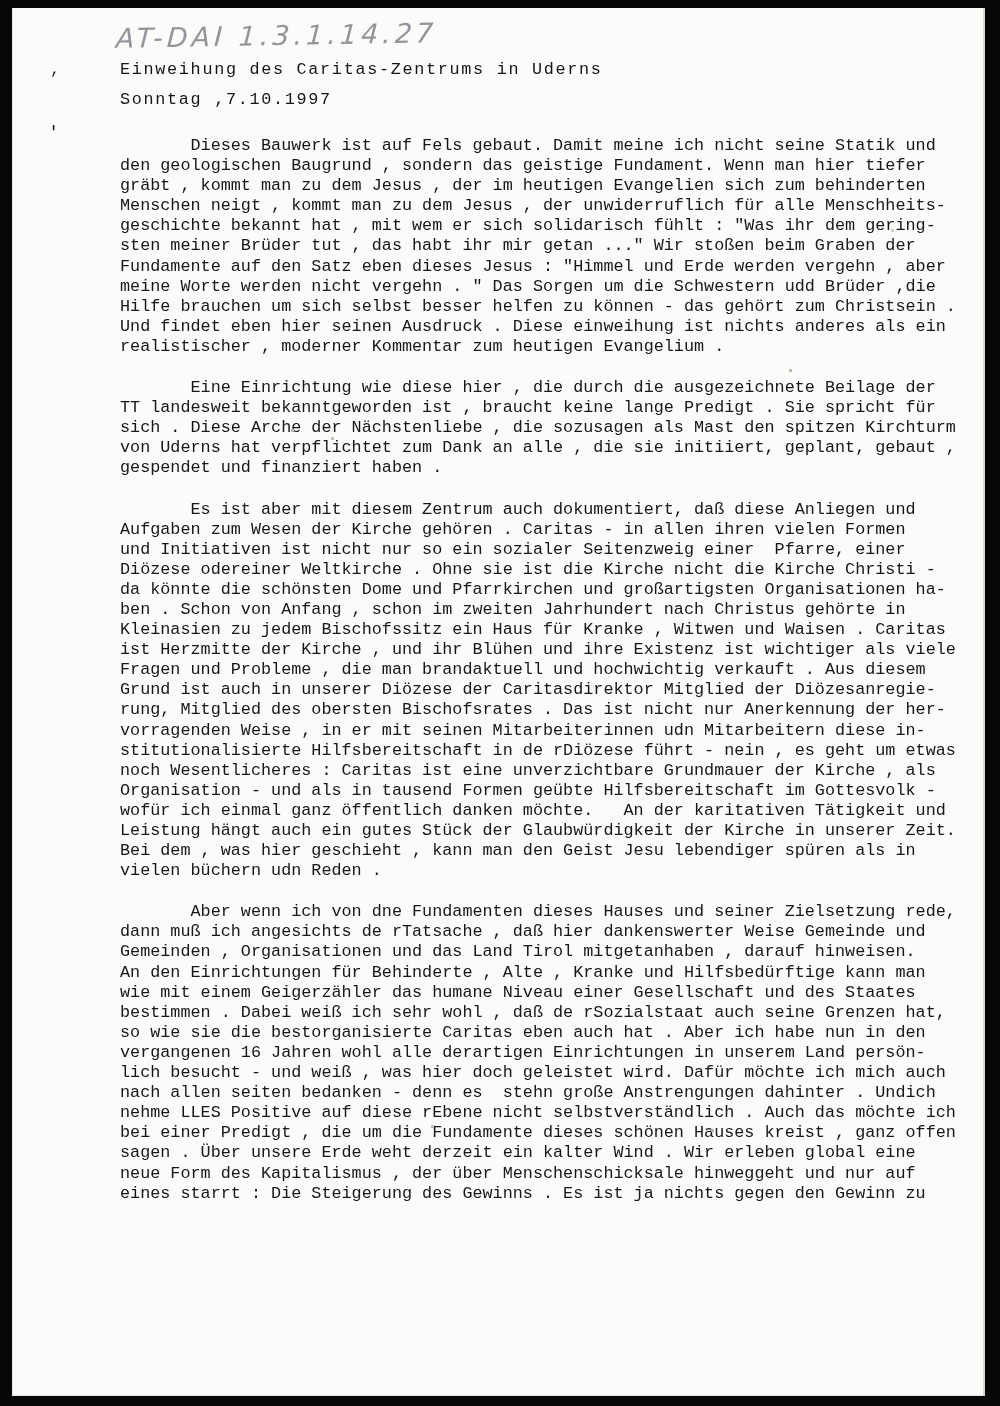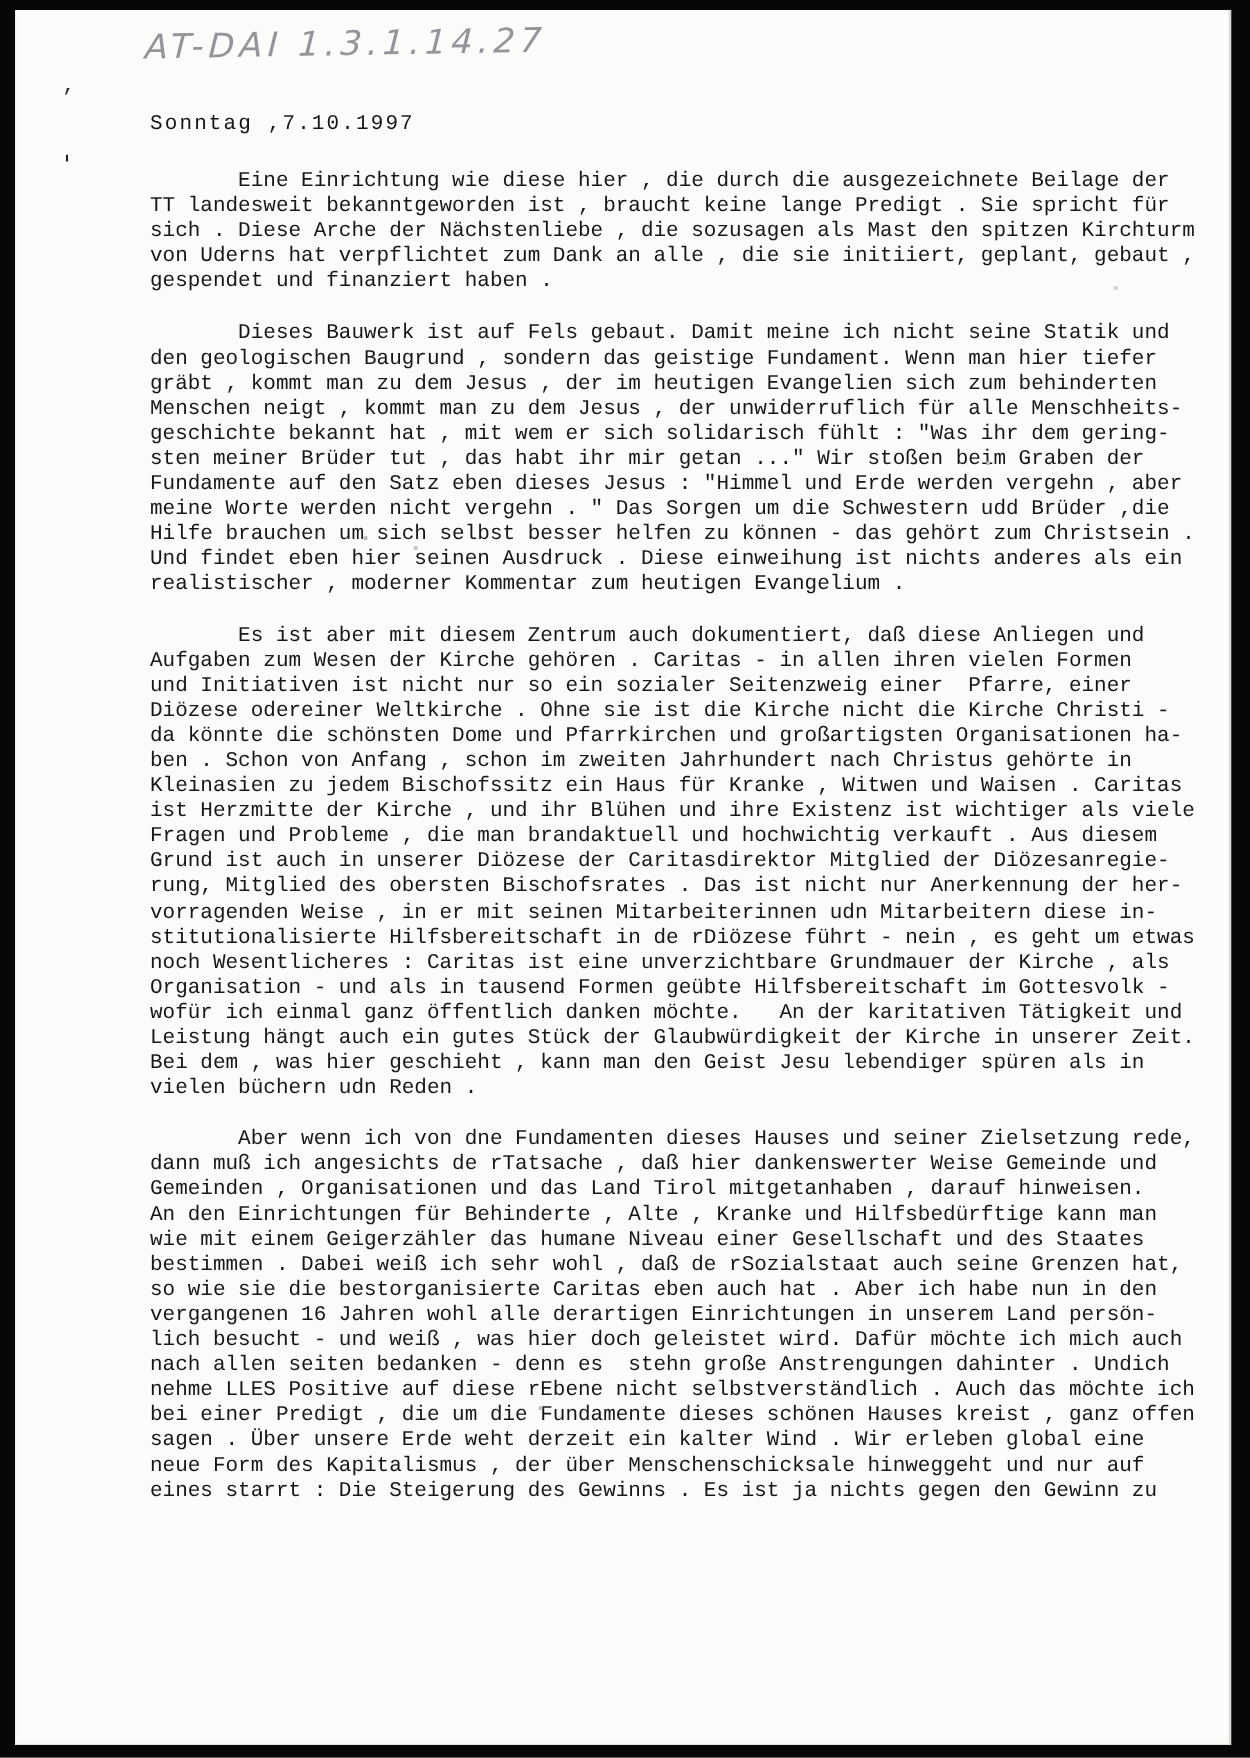--- a/index.html
+++ b/index.html
@@ -107,40 +107,41 @@
 
 <div class="scan-frame">
   <div class="page">
 
     <div class="annotation">AT-DAI 1.3.1.14.27</div>
 
     <span class="margin-mark-comma">,</span>
 
     <span class="margin-mark-ink">▮</span>
 
+    <div class="doc-title">Einweihung des Caritas-Zentrums in Uderns</div>
 
     <div class="doc-date">Sonntag ,7.10.1997</div>
 
     <div class="body-text">
-      <p>       Eine Einrichtung wie diese hier , die durch die ausgezeichnete Beilage der
-TT landesweit bekanntgeworden ist , braucht keine lange Predigt . Sie spricht für
-sich . Diese Arche der Nächstenliebe , die sozusagen als Mast den spitzen Kirchturm
-von Uderns hat verpflichtet zum Dank an alle , die sie initiiert, geplant, gebaut ,
-gespendet und finanziert haben .</p>
       <p>       Dieses Bauwerk ist auf Fels gebaut. Damit meine ich nicht seine Statik und
 den geologischen Baugrund , sondern das geistige Fundament. Wenn man hier tiefer
 gräbt , kommt man zu dem Jesus , der im heutigen Evangelien sich zum behinderten
 Menschen neigt , kommt man zu dem Jesus , der unwiderruflich für alle Menschheits-
 geschichte bekannt hat , mit wem er sich solidarisch fühlt : "Was ihr dem gering-
 sten meiner Brüder tut , das habt ihr mir getan ..." Wir stoßen beim Graben der
 Fundamente auf den Satz eben dieses Jesus : "Himmel und Erde werden vergehn , aber
 meine Worte werden nicht vergehn . " Das Sorgen um die Schwestern udd Brüder ,die
 Hilfe brauchen um sich selbst besser helfen zu können - das gehört zum Christsein .
 Und findet eben hier seinen Ausdruck . Diese einweihung ist nichts anderes als ein
 realistischer , moderner Kommentar zum heutigen Evangelium .</p>
+      <p>       Eine Einrichtung wie diese hier , die durch die ausgezeichnete Beilage der
+TT landesweit bekanntgeworden ist , braucht keine lange Predigt . Sie spricht für
+sich . Diese Arche der Nächstenliebe , die sozusagen als Mast den spitzen Kirchturm
+von Uderns hat verpflichtet zum Dank an alle , die sie initiiert, geplant, gebaut ,
+gespendet und finanziert haben .</p>
       <p>       Es ist aber mit diesem Zentrum auch dokumentiert, daß diese Anliegen und
 Aufgaben zum Wesen der Kirche gehören . Caritas - in allen ihren vielen Formen
 und Initiativen ist nicht nur so ein sozialer Seitenzweig einer  Pfarre, einer
 Diözese odereiner Weltkirche . Ohne sie ist die Kirche nicht die Kirche Christi -
 da könnte die schönsten Dome und Pfarrkirchen und großartigsten Organisationen ha-
 ben . Schon von Anfang , schon im zweiten Jahrhundert nach Christus gehörte in
 Kleinasien zu jedem Bischofssitz ein Haus für Kranke , Witwen und Waisen . Caritas
 ist Herzmitte der Kirche , und ihr Blühen und ihre Existenz ist wichtiger als viele
 Fragen und Probleme , die man brandaktuell und hochwichtig verkauft . Aus diesem
 Grund ist auch in unserer Diözese der Caritasdirektor Mitglied der Diözesanregie-

